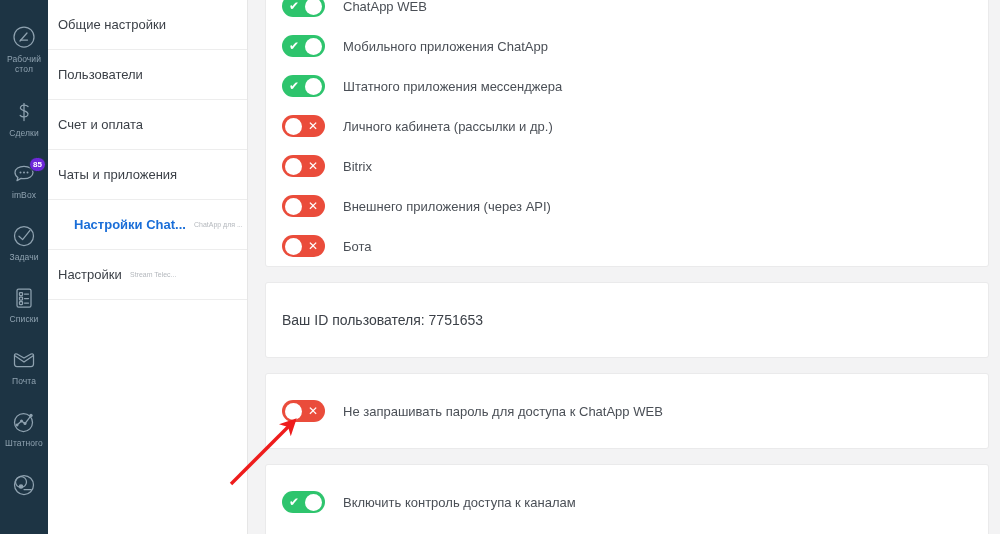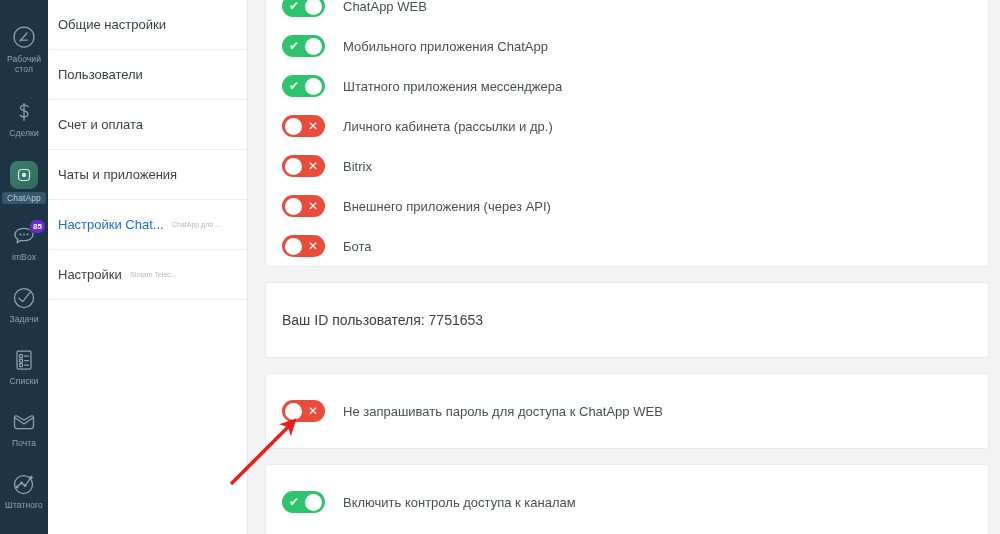--- a/index.html
+++ b/index.html
@@ -86,21 +86,22 @@
     cursor: pointer;
     gap: 8px;
   }
   .menu-item .m-label {
     font-size: 13px;
     color: #3a3f46;
     white-space: nowrap;
   }
   .menu-item.active .m-label {
     color: #1a6ed8;
-    font-weight: normal;
+    font-weight: bold;
+    margin-left: 16px;
   }
   .menu-item .m-sub {
     font-size: 7.5px;
     color: #b4b8bd;
     white-space: nowrap;
     overflow: hidden;
     transform: scaleX(.93);
     transform-origin: left center;
   }
 
@@ -207,31 +208,20 @@
       </div>
       <div class="rail-item">
         <div class="rail-icon">
           <svg width="26" height="26" viewBox="0 0 26 26">
             <path d="M17 7.5c-1.6-1.6-6-2-7.3.2-1.3 2.2 1.4 3.4 3.6 4.2 2.2.8 4.6 1.9 3.4 4.3-1.2 2.4-5.8 2-7.5.3" stroke="#8fa2b0" stroke-width="1.25" fill="none" stroke-linecap="round" stroke-linejoin="round"></path>
             <path d="M13 4.5v17" stroke="#8fa2b0" stroke-width="1.25" fill="none" stroke-linecap="round" stroke-linejoin="round"></path>
           </svg>
         </div>
         <div class="rail-label">Сделки</div>
       </div>
-      <div class="rail-item active">
-        <div class="rail-icon">
-          <div class="rail-icon-box">
-            <svg width="16" height="16" viewBox="0 0 16 16">
-              <rect x="2.5" y="2.5" width="11" height="11" rx="3.2" stroke="#cfeee2" stroke-width="1.2" fill="none"></rect>
-              <circle cx="8" cy="8" r="2.2" fill="#cfeee2"></circle>
-            </svg>
-          </div>
-        </div>
-        <div class="rail-label">ChatApp</div>
-      </div>
       <div class="rail-item">
         <div class="rail-icon">
           <svg width="26" height="26" viewBox="0 0 26 26">
             <path d="M4 11.5c0-3.6 4-6.2 9-6.2s9 2.6 9 6.2-4 6.2-9 6.2c-1 0-2-.1-2.9-.3L6 19.6l.9-3.1C5.1 15.3 4 13.5 4 11.5z" stroke="#8fa2b0" stroke-width="1.25" fill="none" stroke-linecap="round" stroke-linejoin="round"></path>
             <circle cx="9.5" cy="11.5" r="1" fill="#8fa2b0"></circle>
             <circle cx="13" cy="11.5" r="1" fill="#8fa2b0"></circle>
             <circle cx="16.5" cy="11.5" r="1" fill="#8fa2b0"></circle>
           </svg>
           <span class="badge">85</span>
         </div>

